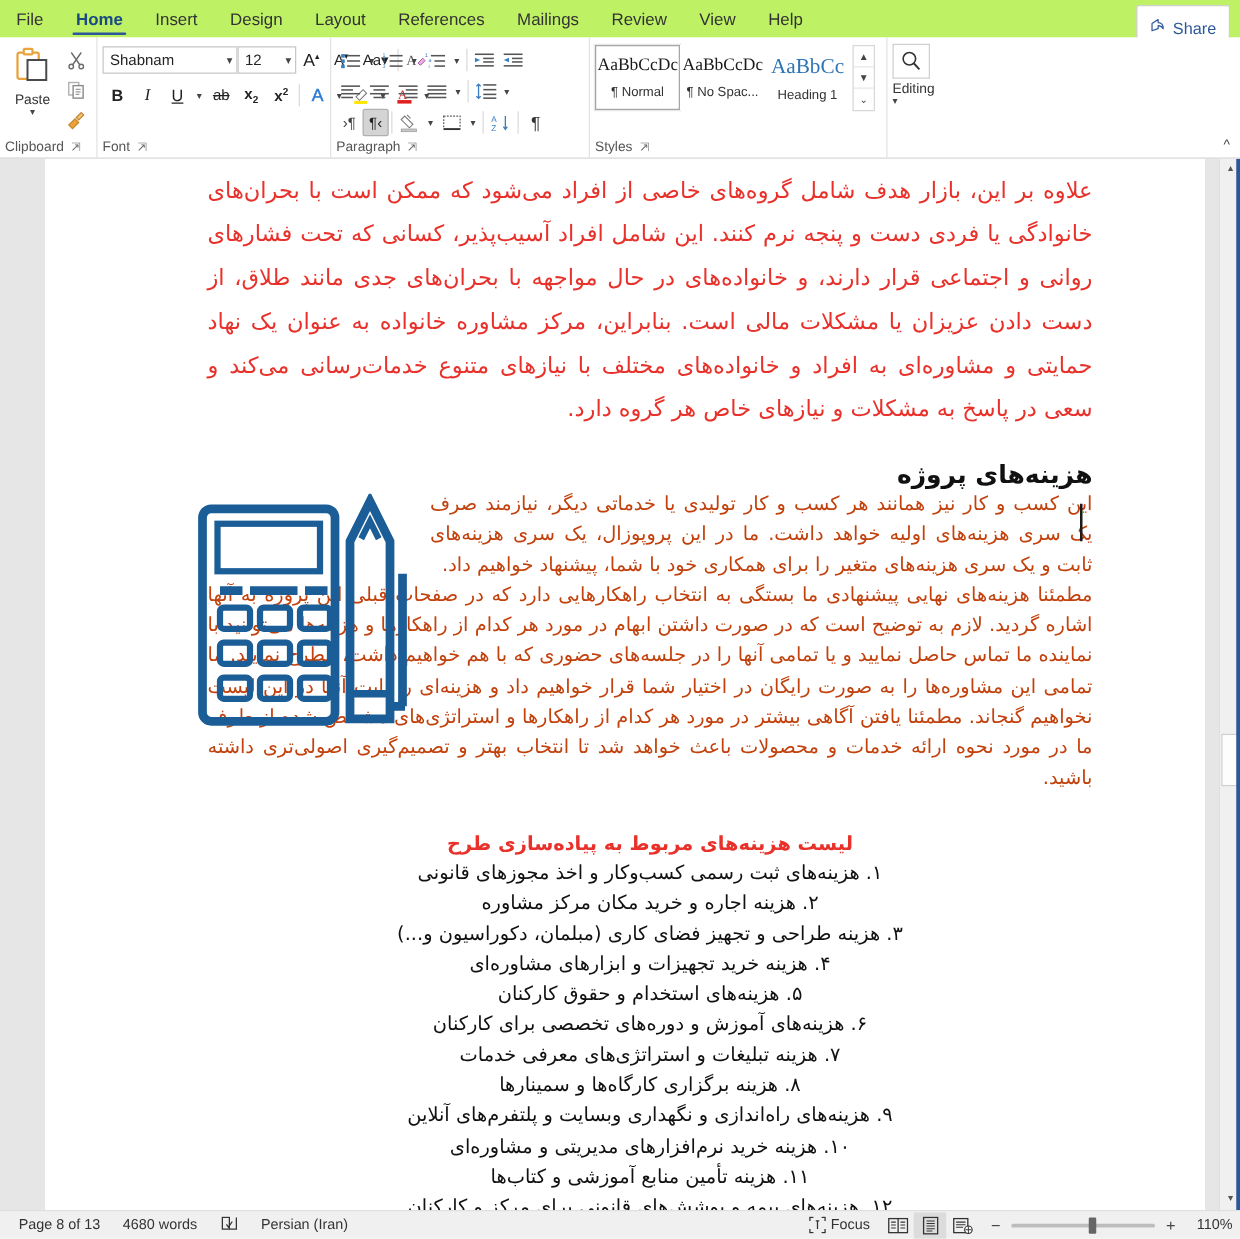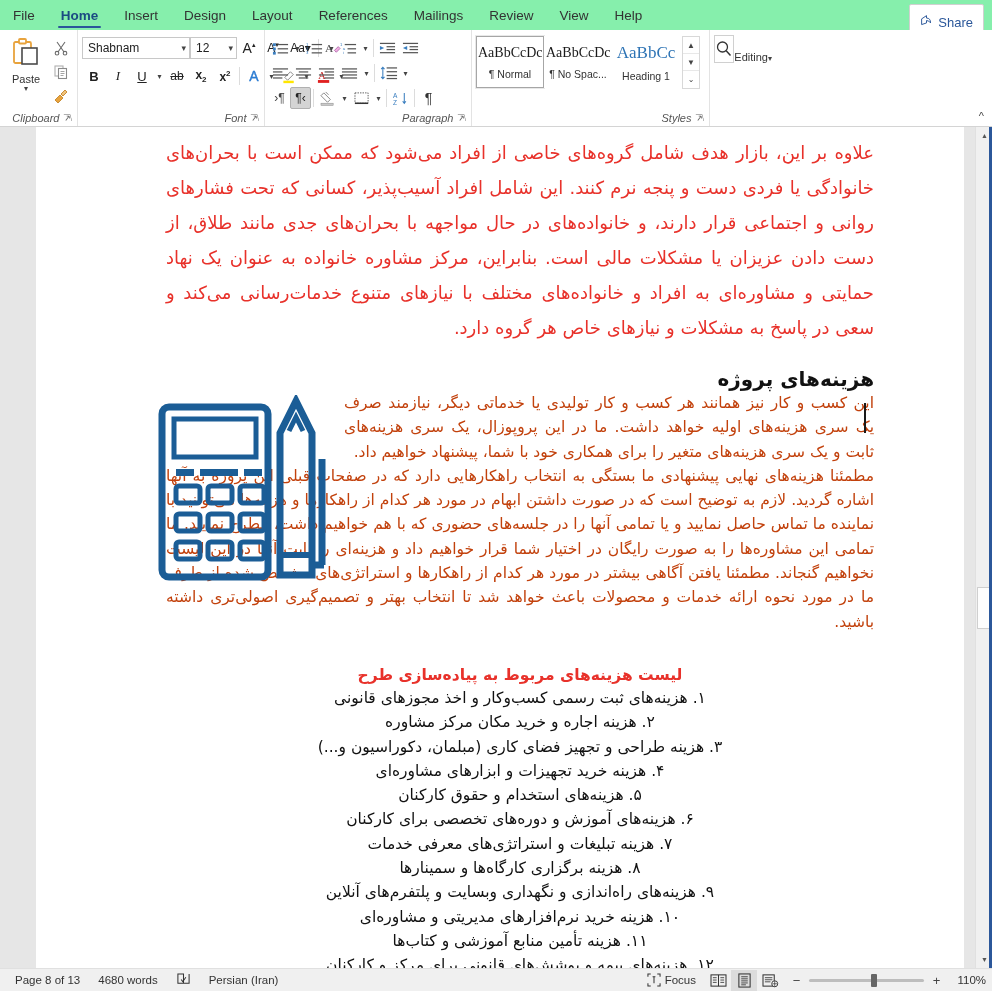--- a/index.html
+++ b/index.html
@@ -7,21 +7,21 @@
     width: 992px; height: 991px;
     overflow: hidden;
     font-family: "Liberation Sans", sans-serif;
     background: #ffffff;
     color: #1a1a1a;
   }
   #app { position: relative; width: 992px; height: 991px; display: flex; flex-direction: column; }
 
   
   .tabbar {
-    height: 30px; background: #86efac;
+    height: 30px; background: #bef264;
     display: flex; align-items: stretch;
     position: relative; flex: 0 0 30px;
   }
   .tab {
     padding: 0 13px; display: flex; align-items: center;
     font-size: 13.5px; color: #333; cursor: default;
     position: relative; white-space: nowrap;
   }
   .tab.active { color: #1b4b82; font-weight: bold; }
   .tab.active::after {
@@ -45,22 +45,22 @@
   }
   .group {
     display: flex; flex-direction: column;
     position: relative;
     border-right: 1px solid #e3e3e3;
     padding: 2px 4px 0 4px;
   }
   .group-body { flex: 1; display: flex; align-items: flex-start; padding-top: 3px; }
   .group-label {
     height: 15px; font-size: 11px; color: #555;
-    display: flex; align-items: center; justify-content: flex-end;
-    gap: 6px; padding-bottom: 2px; font-style: italic;
+    display: flex; align-items: center; justify-content: flex-start;
+    gap: 6px; padding-bottom: 2px;
   }
   .dialog-launcher {
     font-size: 9px; color: #666; cursor: pointer;
     transform: scaleX(-1); display: inline-block;
   }
 
   .btn { cursor: pointer; border: 1px solid transparent; border-radius: 2px;
          display: flex; align-items: center; justify-content: center; }
   .btn.on { background: #d4d4d4; border-color: #b0b0b0; }
 
@@ -115,21 +115,21 @@
   .style-prev.h1 { font-size: 17px; color: #2e74b5; }
   .style-name { font-size: 10.5px; color: #333; margin-top: 7px; white-space: nowrap; }
   .style-scroll { display: flex; flex-direction: column; margin-left: 2px; border: 1px solid #d8d8d8; }
   .style-scroll div { width: 16px; height: 17px; font-size: 8px; display: flex;
                       align-items: center; justify-content: center; color: #444;
                       cursor: pointer; border-bottom: 1px solid #e8e8e8; }
 
   
   .editing-group { width: 66px; border-right: none; }
   .editing-body { display: flex; justify-content: center; padding-top: 3px; }
-  .edit-big { display: flex; flex-direction: row; align-items: flex-end; cursor: pointer; width: 58px; }
+  .edit-big { display: flex; flex-direction: column; align-items: flex-start; cursor: pointer; width: 58px; }
   .edit-box { width: 30px; height: 28px; border: 1px solid #d0d0d0; display:flex; align-items:center; justify-content:center; }
   .edit-lbl { font-size: 11px; color: #333; margin-top: 2px; }
   .edit-chev { font-size: 8px; color: #444; line-height: 8px; }
   .ribbon-collapse {
     position: absolute; right: 8px; bottom: 4px;
     font-size: 11px; color: #444; cursor: pointer;
   }
 
   
   .docarea {

